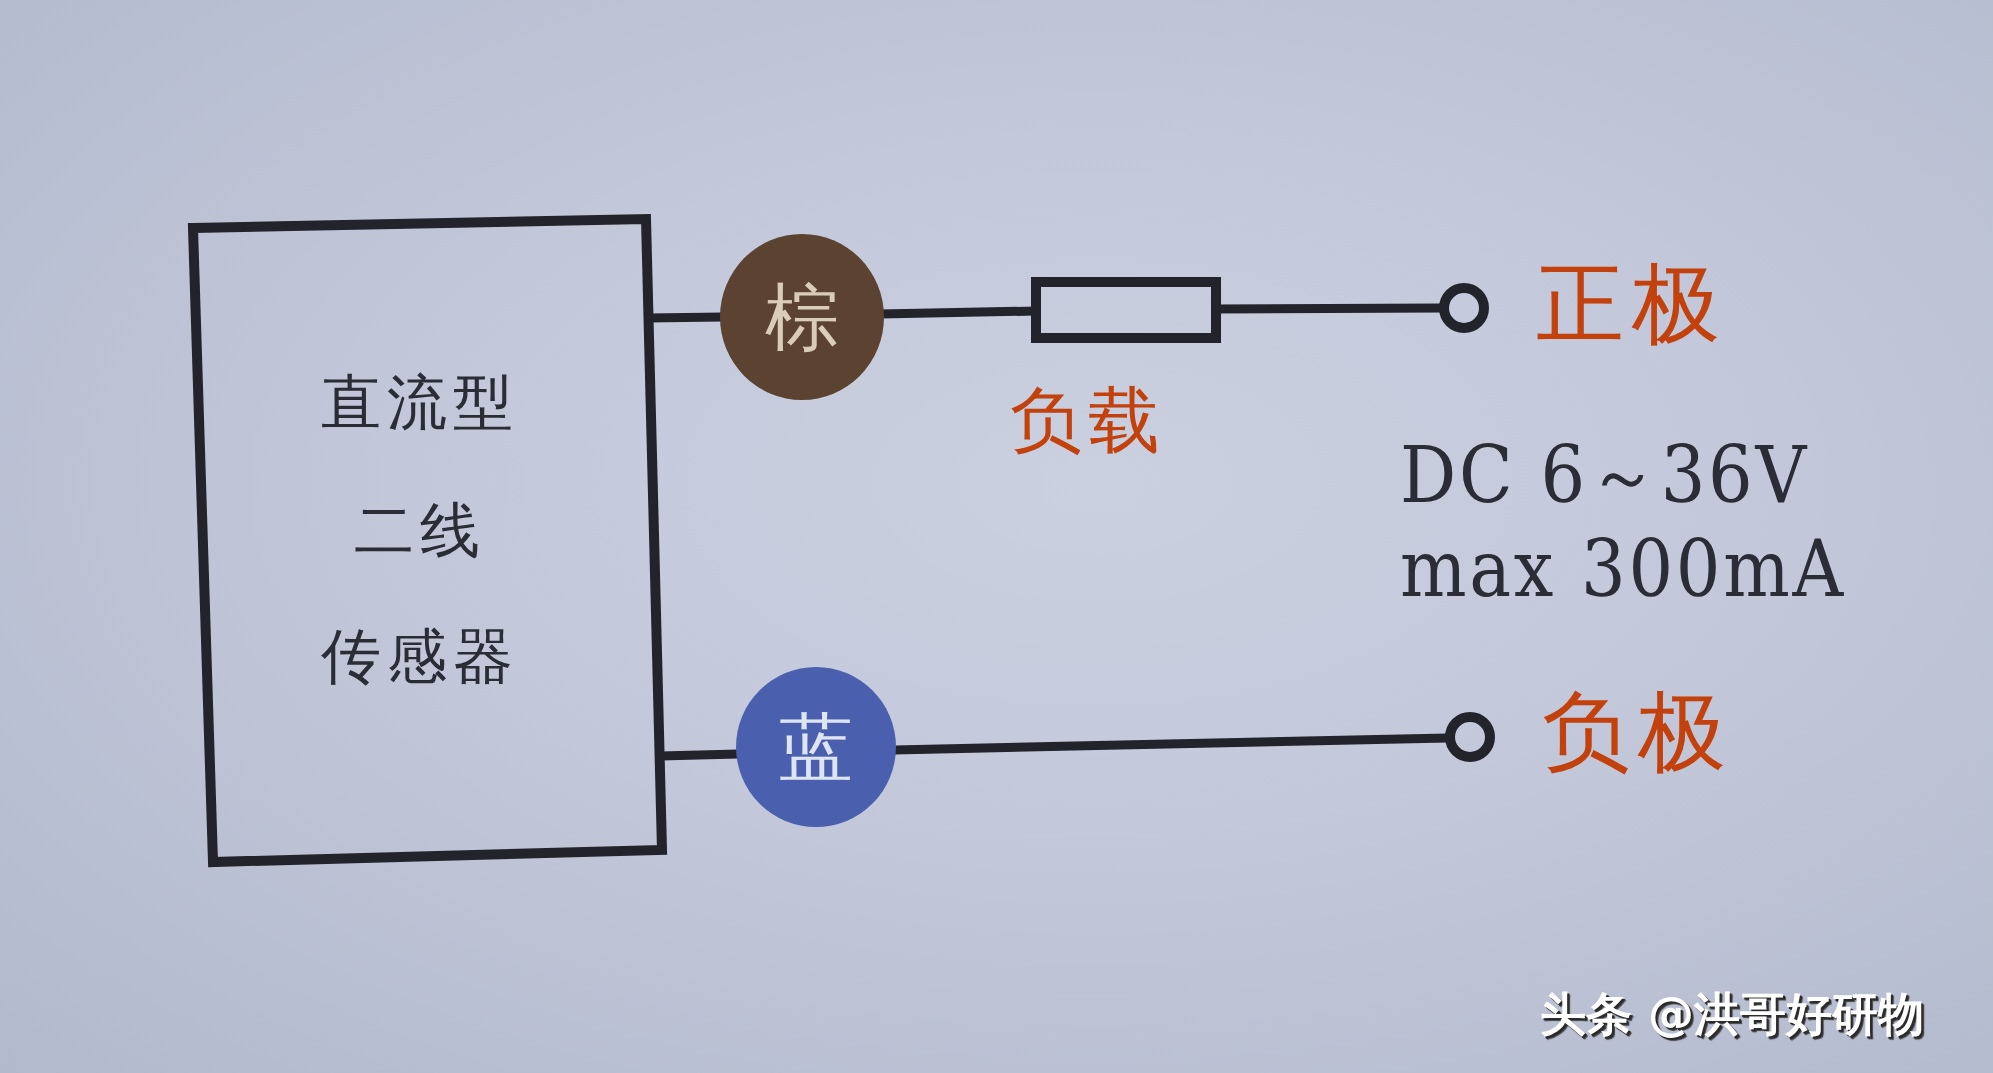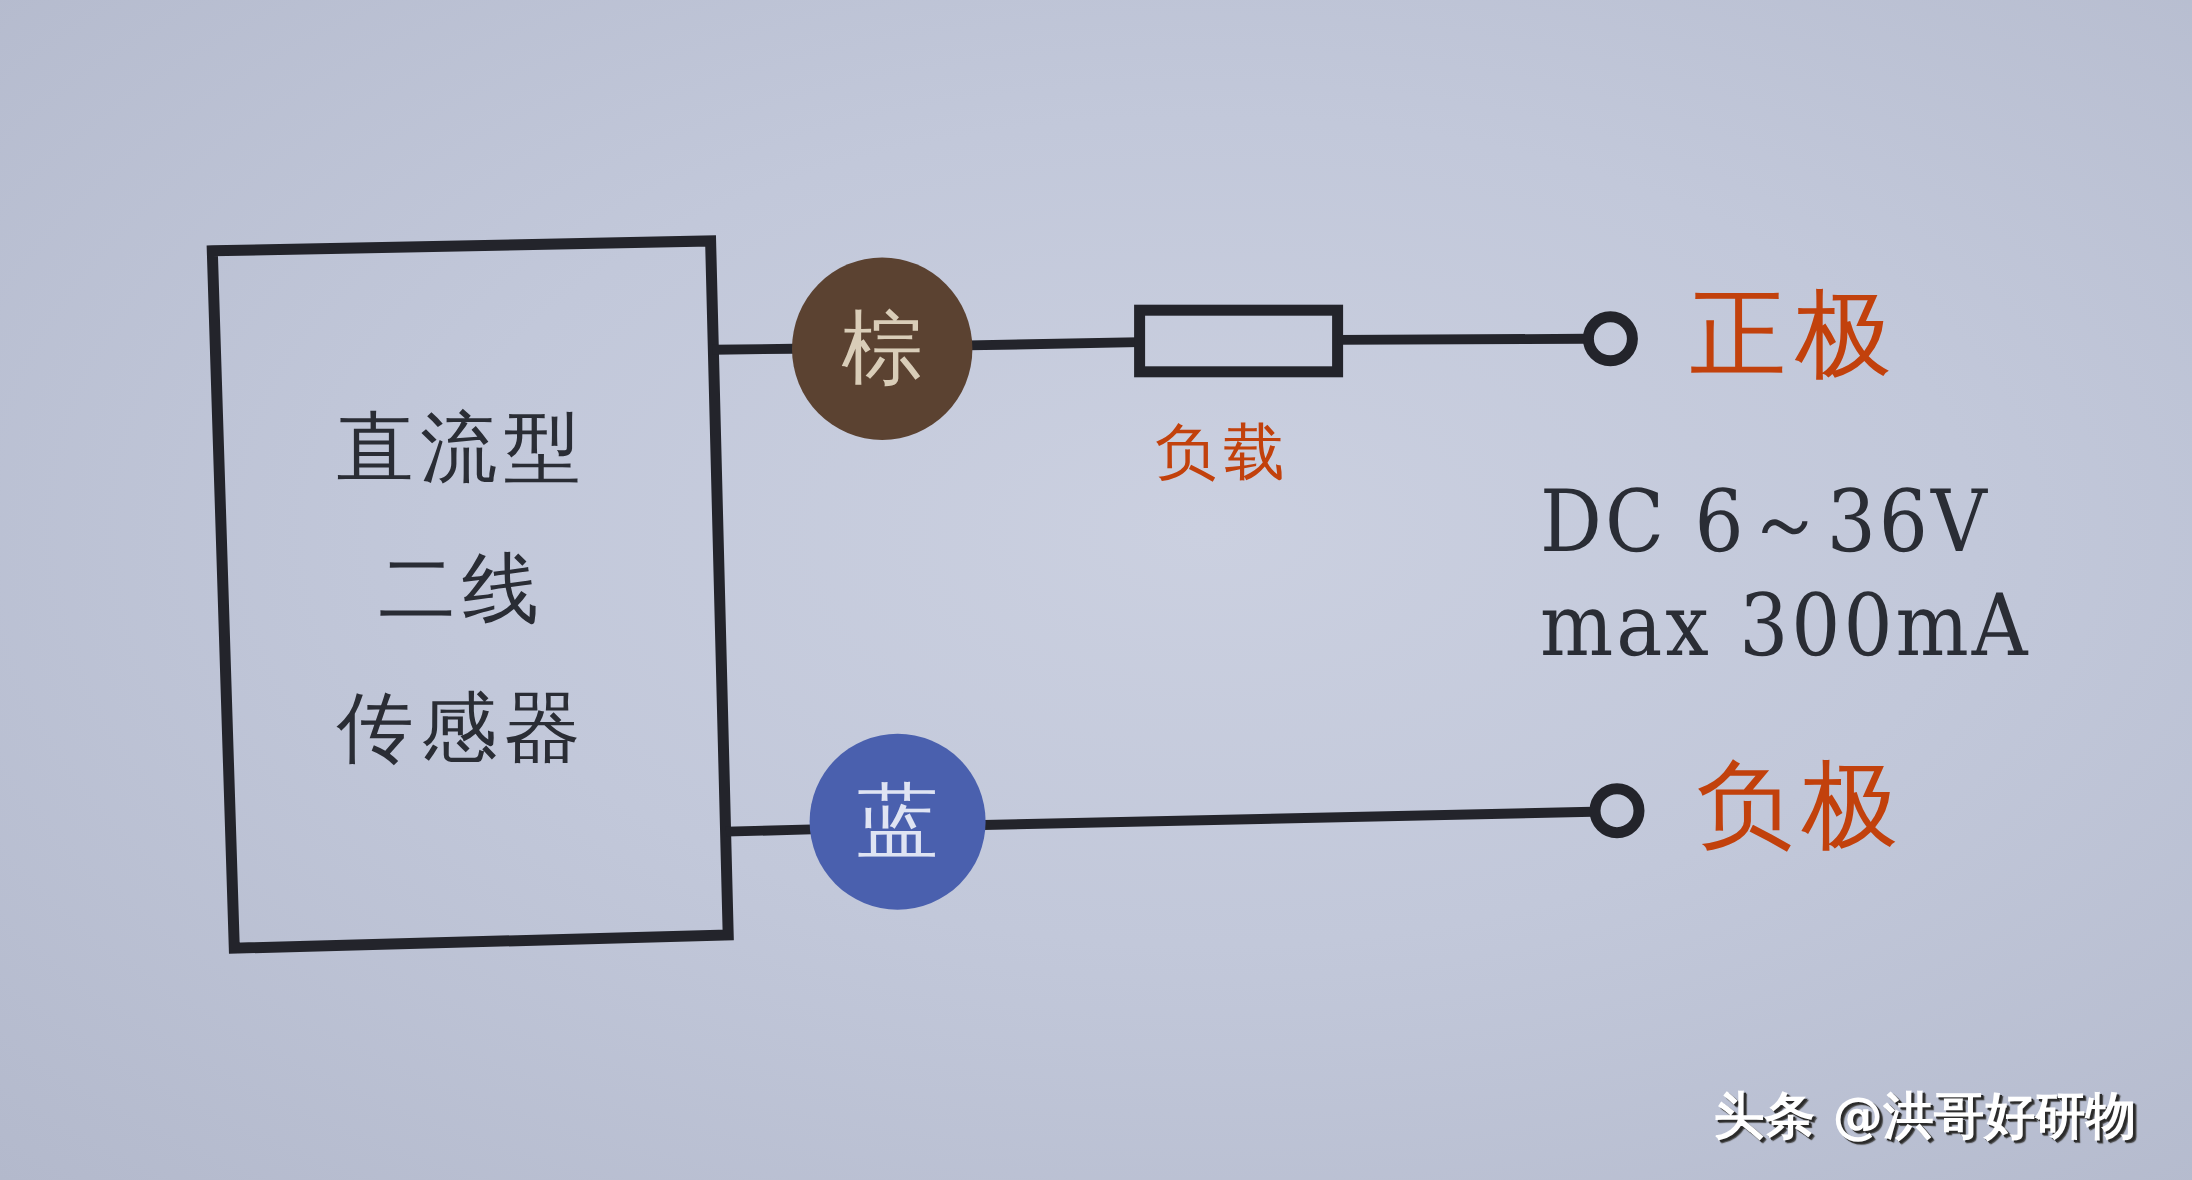--- a/index.html
+++ b/index.html
@@ -9,40 +9,39 @@
       font-family: "DejaVu Serif", "Liberation Serif", serif;
     }
     .diagram { position: absolute; left: 0; top: 0; width: 1993px; height: 1073px; }
     svg { position: absolute; left: 0; top: 0; }
     .label {
       position: absolute; color: #c2410c; white-space: nowrap; line-height: 1;
       font-family: "DejaVu Sans", "Liberation Sans", sans-serif;
     }
     .box-text {
       position: absolute; left: 200px; width: 440px; text-align: center;
-      font-size: 70px; letter-spacing: 6px; color: #2a2d35; line-height: 1;
+      font-size: 60px; letter-spacing: 6px; color: #2a2d35; line-height: 1;
       font-family: "DejaVu Sans", "Liberation Sans", sans-serif;
     }
     .wire-badge {
       position: absolute; border-radius: 50%;
       display: flex; align-items: center; justify-content: center;
       font-size: 74px; line-height: 1;
       font-family: "DejaVu Sans", "Liberation Sans", sans-serif;
     }
     .spec {
       position: absolute; font-family: "DejaVu Serif", "Liberation Serif", serif;
       font-size: 78px; color: #2a2d35; white-space: pre; line-height: 1;
       letter-spacing: 3px; transform: scaleX(0.9); transform-origin: left top;
     }
     .watermark {
       position: absolute; left: 1540px; top: 984px;
       font-family: "DejaVu Sans", "Liberation Sans", sans-serif;
       font-size: 46px; font-weight: bold; color: #ffffff; white-space: nowrap;
       text-shadow: 2px 2px 0 #2b2b2b, 3px 3px 1px #444;
-      margin-left: 18px;
     }
   </style>
 </head>
 <body>
 
 <div class="diagram">
 
   <svg width="1993" height="1073" viewBox="0 0 1993 1073">
 
     <polygon points="193,228 646,219 662,850 213,862" fill="none" stroke="#23242b" stroke-width="10" stroke-linejoin="miter"></polygon>
@@ -62,21 +61,21 @@
   <div class="box-text" style="top:500px;">二线</div>
   <div class="box-text" style="top:626px;">传感器</div>
 
   <div class="wire-badge" style="left:720px; top:234px; width:164px; height:166px; background:#5b4231; color:#d9cdb8;">
     <span>棕</span>
   </div>
   <div class="wire-badge" style="left:736px; top:667px; width:160px; height:160px; background:#4a60ae; color:#dfe4f3;">
     <span>蓝</span>
   </div>
 
-  <div class="label" style="left:1050px; top:384px; font-size:56px; letter-spacing:6px;">负载</div>
+  <div class="label" style="left:1010px; top:384px; font-size:72px; letter-spacing:6px;">负载</div>
 
   <div class="label" style="left:1536px; top:260px; font-size:88px; letter-spacing:8px;">正极</div>
   <div class="label" style="left:1542px; top:688px; font-size:88px; letter-spacing:8px;text-align:center;">负极</div>
 
   <div class="spec" style="left:1400px; top:436px;">DC 6～36V</div>
   <div class="spec" style="left:1400px; top:530px;">max 300mA</div>
 
   <div class="watermark">头条 @洪哥好研物</div>
 </div>
 

